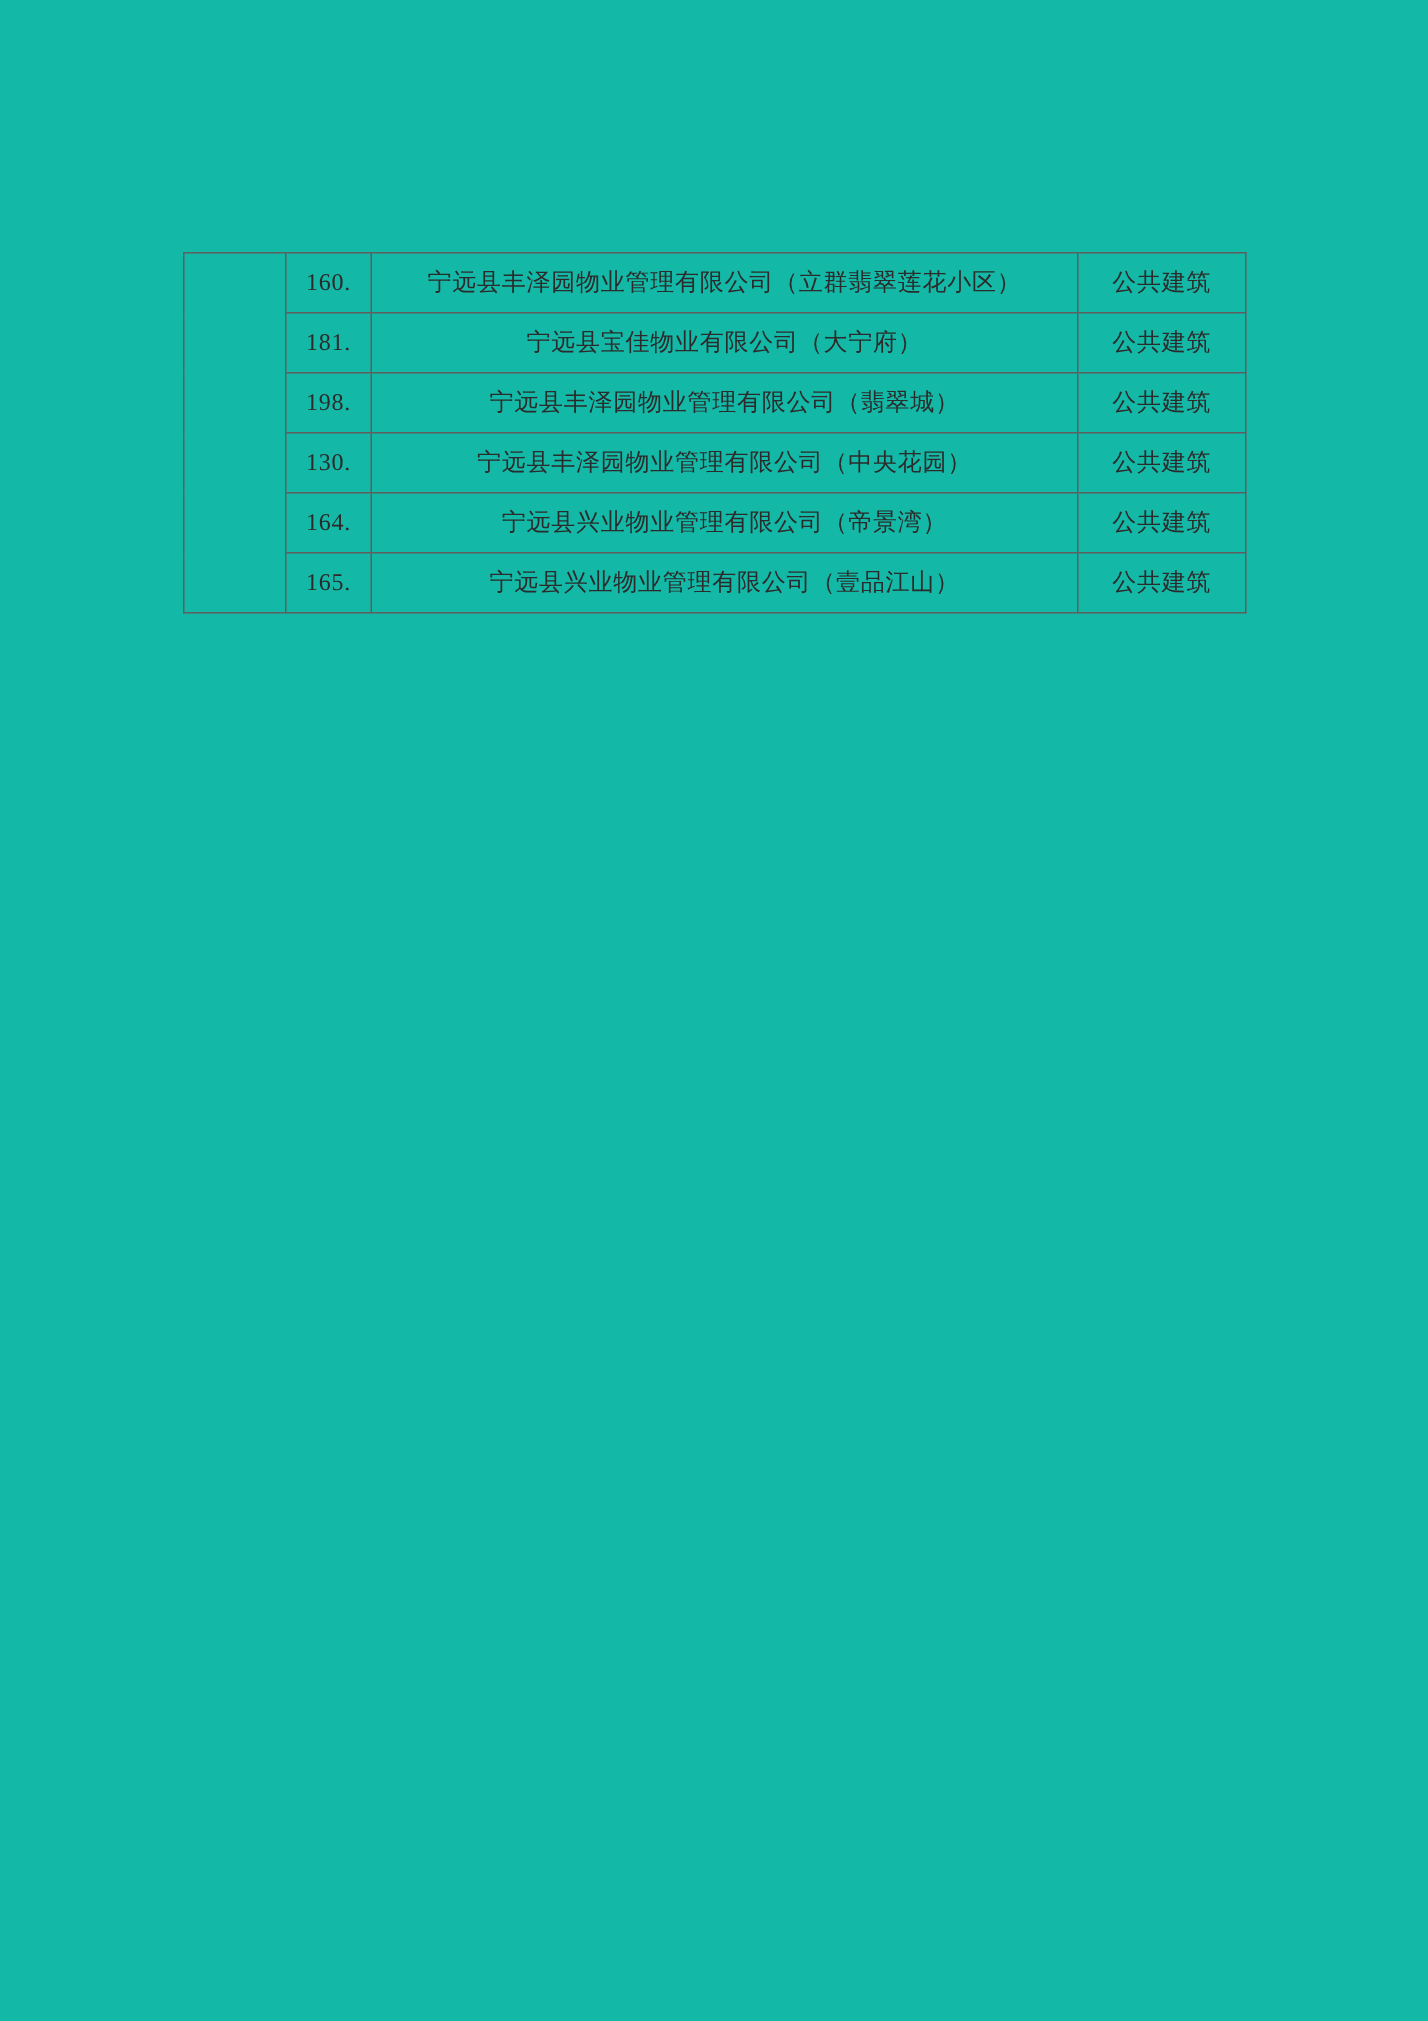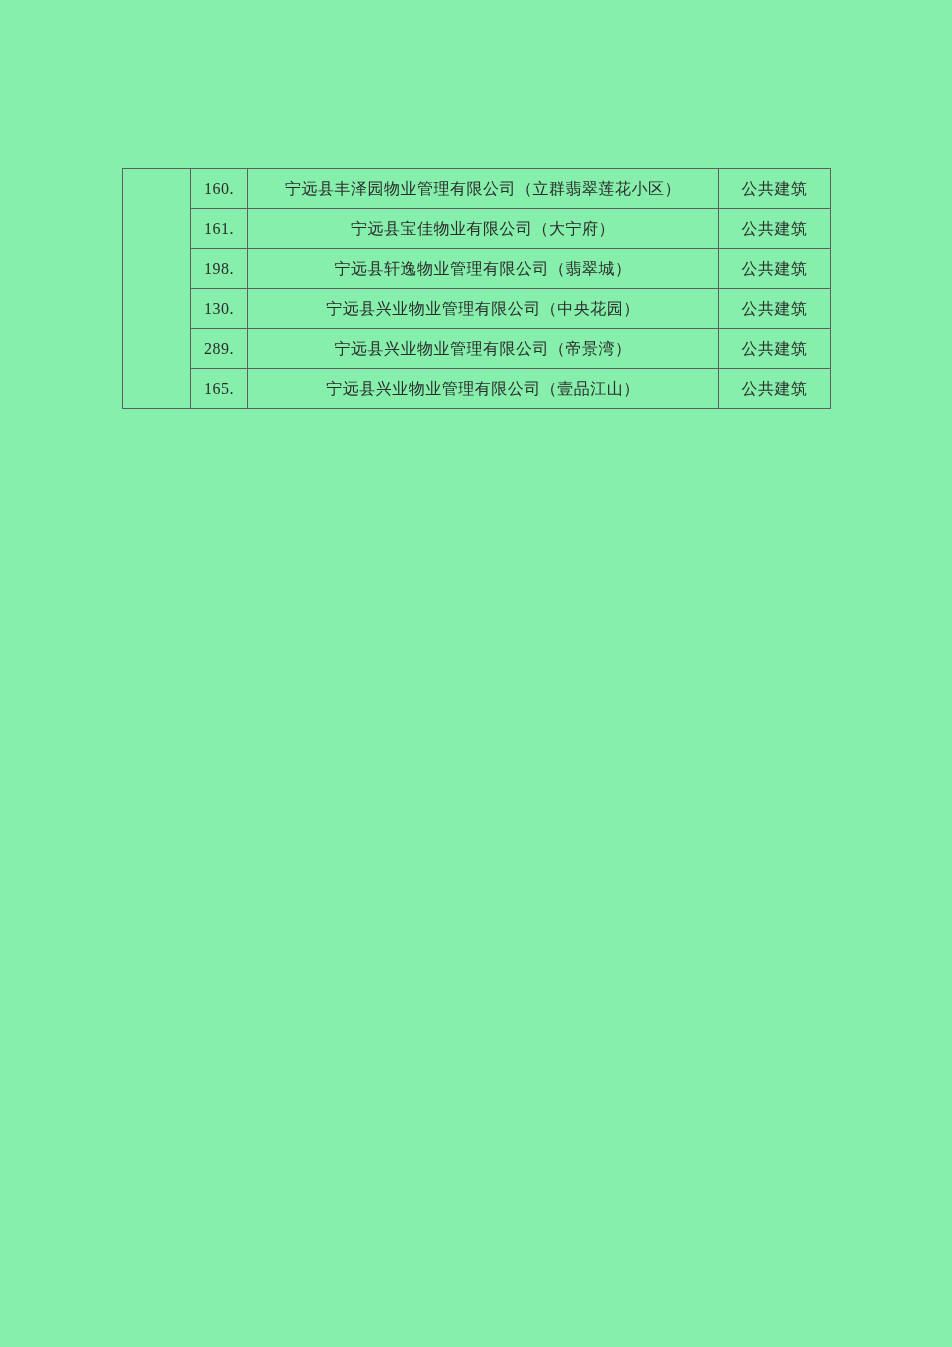--- a/index.html
+++ b/index.html
@@ -11,21 +11,21 @@
     width: 952px;
     height: 1347px;
     background: #ffffff;
     position: relative;
     font-family: "Liberation Serif", "DejaVu Serif", serif;
     overflow: hidden;
   }
   .page {
     position: absolute;
     inset: 0;
-    background: #86efac;
+    background: #14b8a6;
     font-family: Liberation Serif, serif;
   }
   table.doc-table {
     position: absolute;
     left: 122px;
     top: 168px;
     width: 708px;
     border-collapse: collapse;
     table-layout: fixed;
   }
@@ -53,36 +53,36 @@
 <div class="page">
   <table class="doc-table">
     <tbody>
         <tr>
           <td class="spacer" rowspan="6"></td>
           <td class="num">160.</td>
           <td class="company">宁远县丰泽园物业管理有限公司（立群翡翠莲花小区）</td>
           <td class="category">公共建筑</td>
         </tr>
         <tr>
-          <td class="num">161.</td>
+          <td class="num">181.</td>
           <td class="company">宁远县宝佳物业有限公司（大宁府）</td>
           <td class="category">公共建筑</td>
         </tr>
         <tr>
           <td class="num">198.</td>
-          <td class="company">宁远县轩逸物业管理有限公司（翡翠城）</td>
+          <td class="company">宁远县丰泽园物业管理有限公司（翡翠城）</td>
           <td class="category">公共建筑</td>
         </tr>
         <tr>
           <td class="num">130.</td>
-          <td class="company">宁远县兴业物业管理有限公司（中央花园）</td>
+          <td class="company">宁远县丰泽园物业管理有限公司（中央花园）</td>
           <td class="category">公共建筑</td>
         </tr>
         <tr>
-          <td class="num">289.</td>
+          <td class="num">164.</td>
           <td class="company">宁远县兴业物业管理有限公司（帝景湾）</td>
           <td class="category">公共建筑</td>
         </tr>
         <tr>
           <td class="num">165.</td>
           <td class="company">宁远县兴业物业管理有限公司（壹品江山）</td>
           <td class="category">公共建筑</td>
         </tr>
       </tbody>
   </table>

